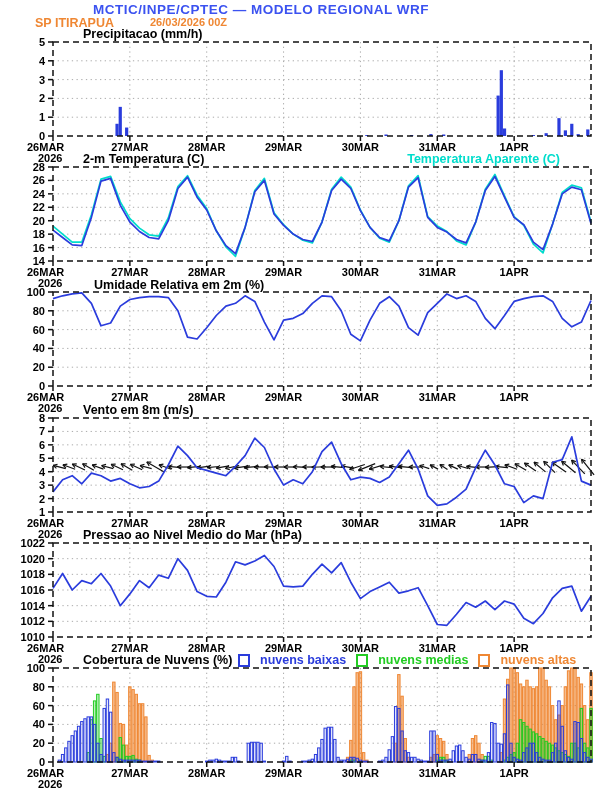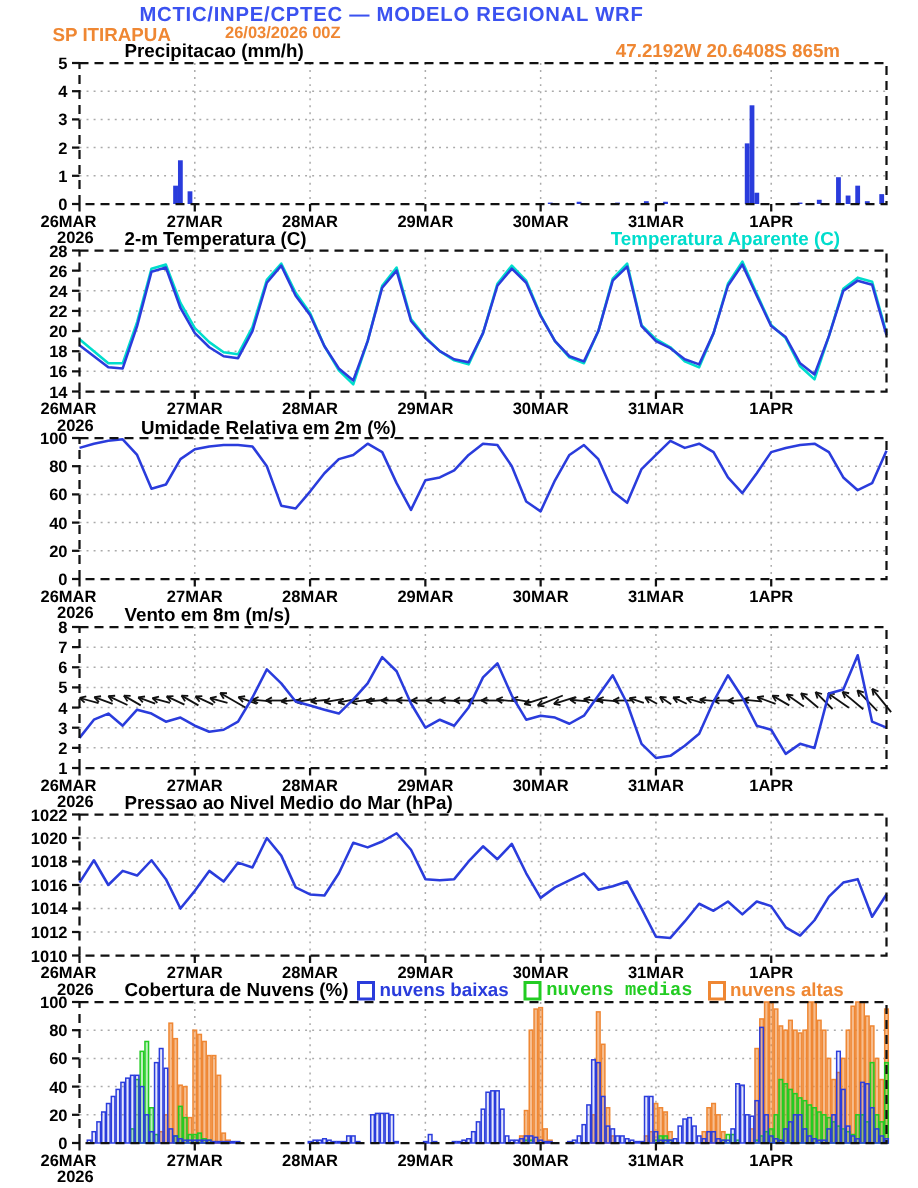--- a/index.html
+++ b/index.html
@@ -4,51 +4,50 @@
 <style>
   html,body{margin:0;padding:0;background:#fff;}
   #page{position:relative;width:612px;height:792px;background:#fff;overflow:hidden;
         font-family:"Liberation Sans",sans-serif;font-weight:bold;}
   .hdr1{position:absolute;top:2px;left:0;width:522px;text-align:center;font-size:13.5px;letter-spacing:.5px;}
   .hdr2{position:absolute;top:16px;left:35px;font-size:12.5px;}
   .hdr2run{position:absolute;top:16px;left:150px;font-size:11px;}
   .ptitle{position:absolute;font-size:12.5px;color:#000;white-space:nowrap;}
   .prlabel{position:absolute;font-size:12.5px;white-space:nowrap;text-align:right;right:52px;}
   .legendrow{position:absolute;left:238px;right:6px;display:flex;gap:10px;font-size:12.5px;white-space:nowrap;}
-  .legenditem{display:flex;align-items:center;gap:3px;}
+  .legenditem{display:flex;align-items:center;gap:10px;}
   .sq{display:inline-block;width:8px;height:9px;background:#fff;border:2px solid #000;}
   svg{position:absolute;left:0;top:0;}
 </style>
 </head>
 <body>
 <div id="page">
 
 <div class="hdr1" style="color: rgb(59, 82, 240);">MCTIC/INPE/CPTEC — MODELO REGIONAL WRF</div>
 <div class="hdr2" style="color: rgb(239, 135, 51);">SP ITIRAPUA</div>
 <div class="hdr2run" style="color: rgb(239, 135, 51);">26/03/2026 00Z</div>
 
 <div class="ptitle" style="top:27px;left:83px;">Precipitacao (mm/h)</div>
-<div class="prlabel" style="top: 27px; color: rgb(239, 135, 51);">47.2192W 20.6408S 865m</div>
 
 <div class="ptitle" style="top:152px;left:83px;">2-m Temperatura (C)</div>
 <div class="prlabel" style="top:152px;color:#00ddcc;">Temperatura Aparente (C)</div>
 
 <div class="ptitle" style="top:278px;left:94px;">Umidade Relativa em 2m (%)</div>
 <div class="ptitle" style="top:403px;left:83px;">Vento em 8m (m/s)</div>
 <div class="ptitle" style="top:653px;left:83px;">Cobertura de Nuvens (%)</div>
 
 <div class="ptitle" style="top:528px;left:83px;">Pressao ao Nivel Medio do Mar (hPa)</div>
 <div class="legendrow" style="top:653px;">
   <span class="legenditem">
         <span class="sq" style="border-color:#2a3cdc;"></span>
         <span style="color:#2a3cdc;">nuvens baixas</span>
       </span>
   <span class="legenditem">
         <span class="sq" style="border-color:#22cc22;"></span>
-        <span style="color:#22cc22;font-family:Liberation Mono, monospace;">nuvens medias</span>
+        <span style="color:#22cc22;">nuvens medias</span>
       </span>
   <span class="legenditem">
         <span class="sq" style="border-color:#ef8733;"></span>
         <span style="color:#ef8733;">nuvens altas</span>
       </span>
 </div>
 
 <svg id="charts" width="612" height="792" viewBox="0 0 612 792">
       <g>
         <line x1="53" y1="117.2" x2="591" y2="117.2" stroke="#aaaaaa" stroke-width="1" stroke-dasharray="1.3,3.4"></line>

